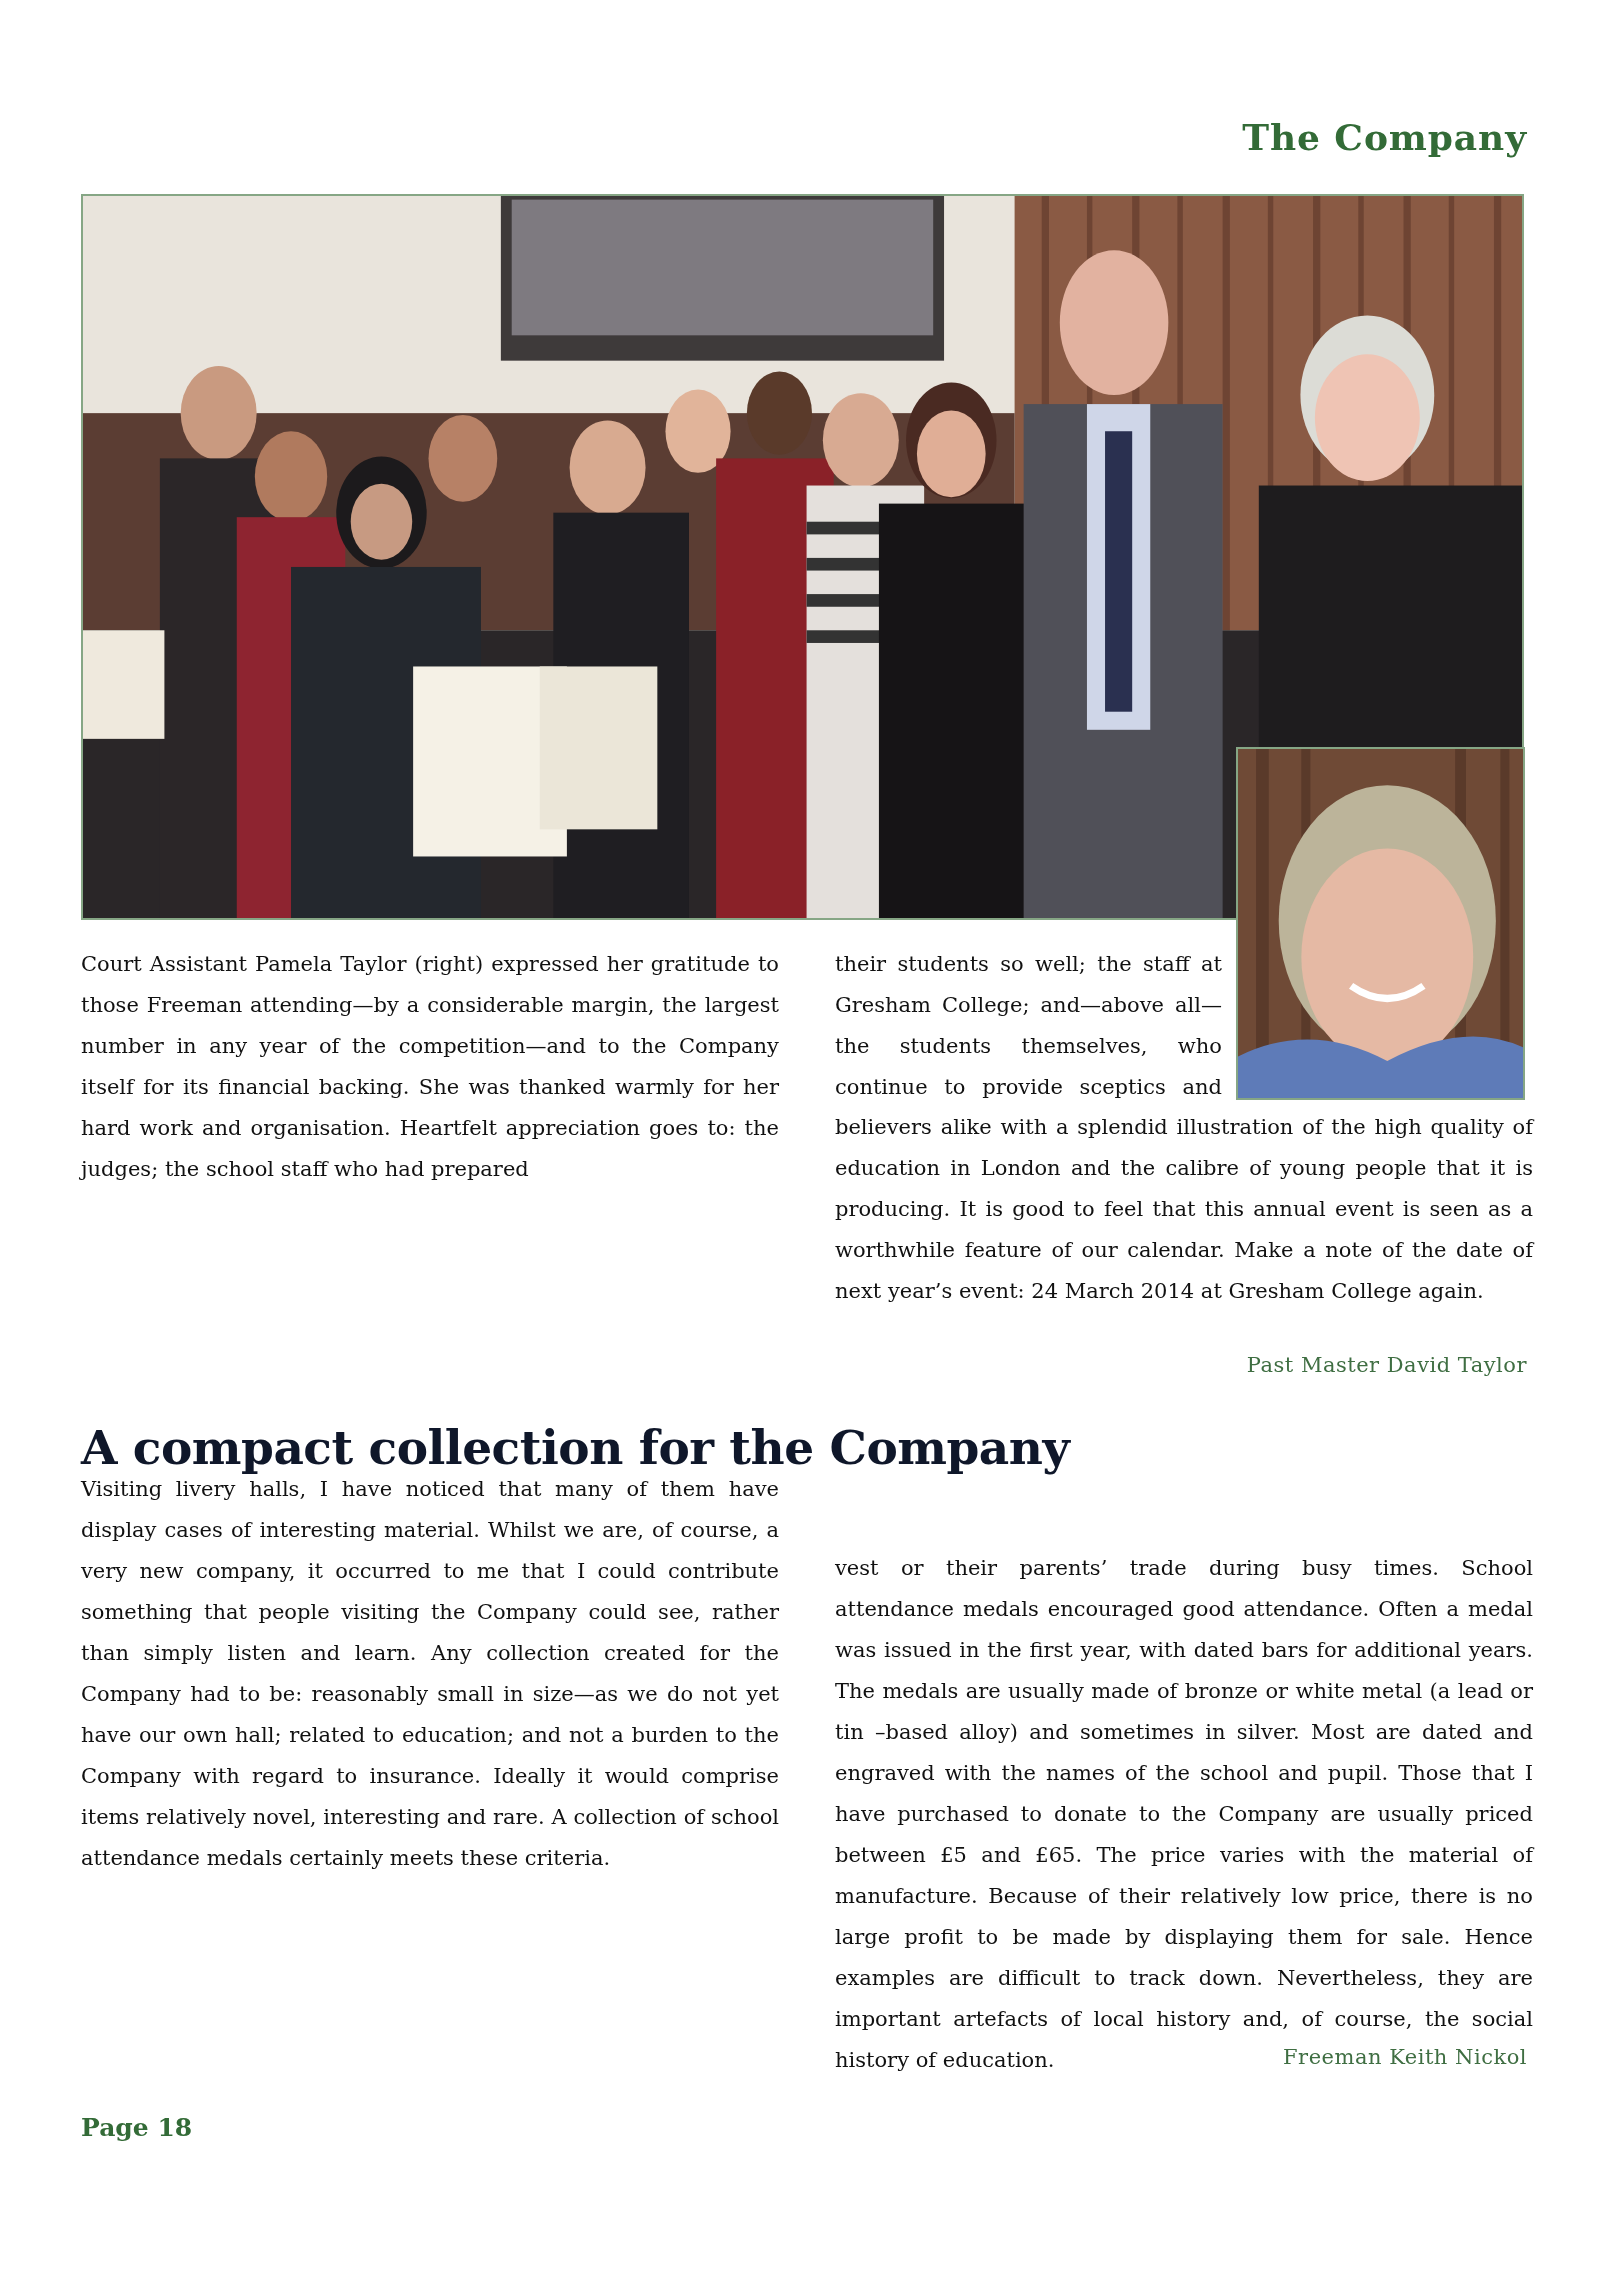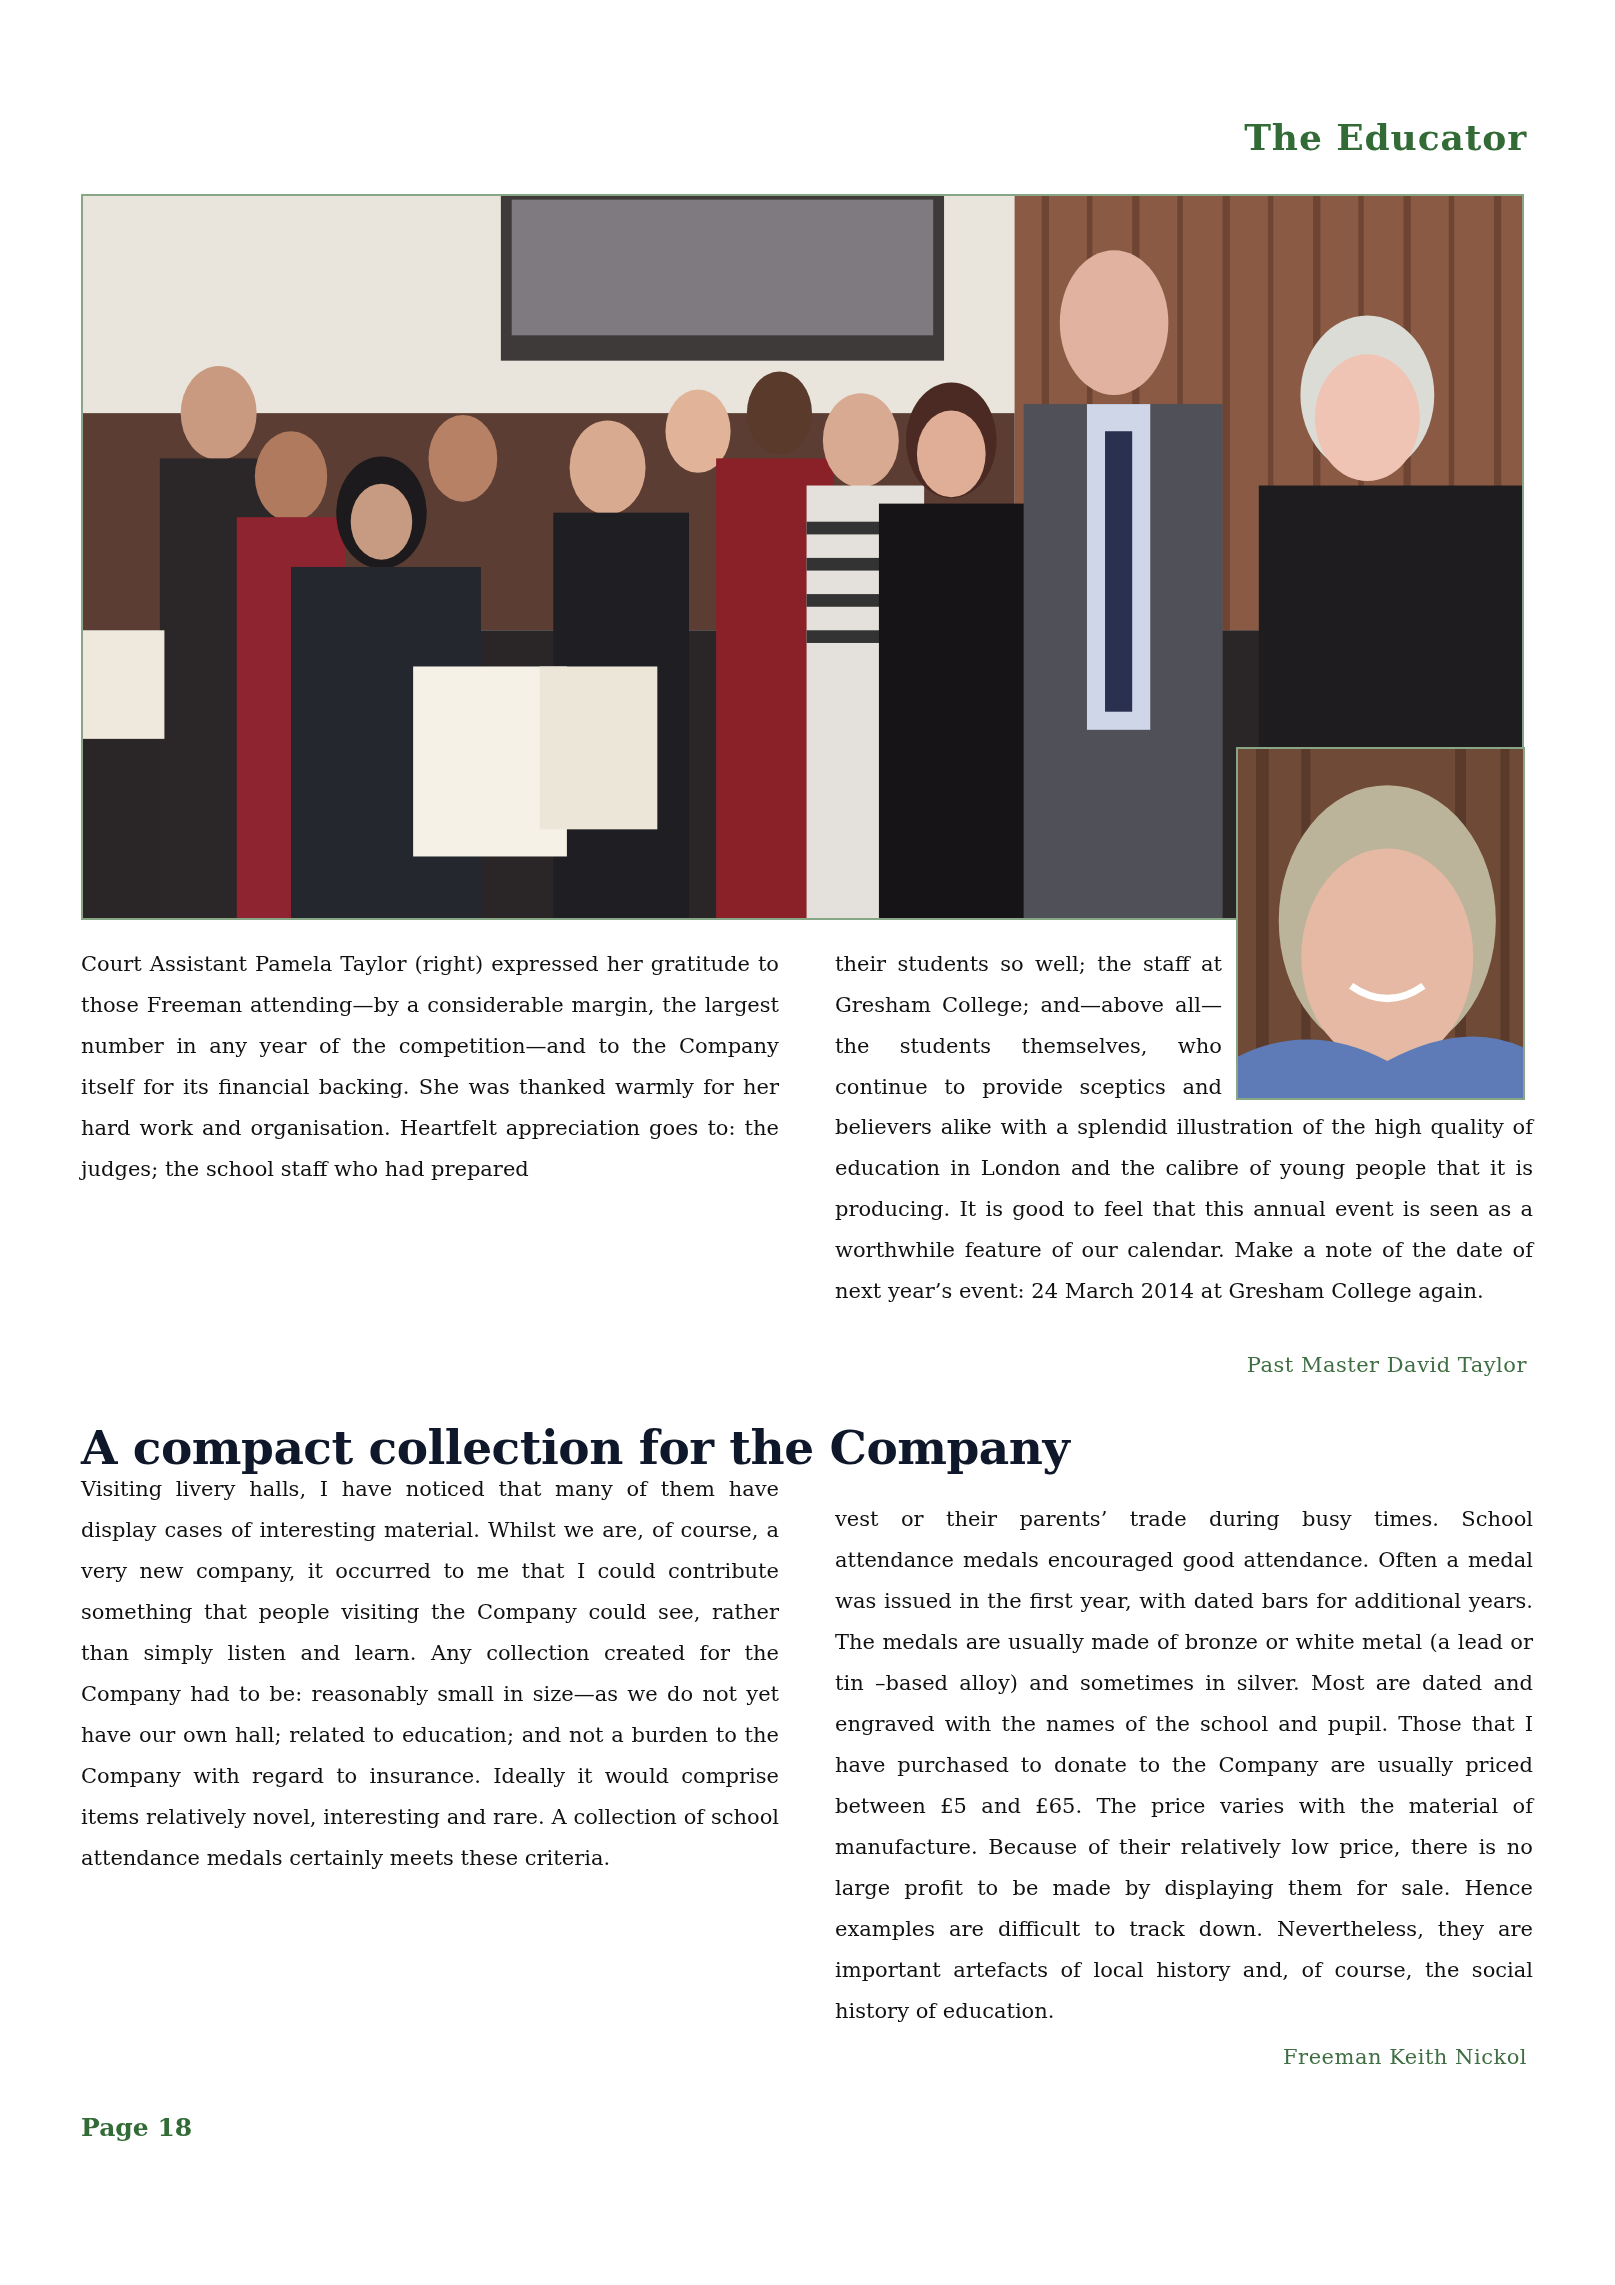--- a/index.html
+++ b/index.html
@@ -18,29 +18,29 @@
     .col p + p { margin-top: 41px; font-style: italic; }
     .col1 { left: 81px; top: 944px; width: 698px; }
     .col2-narrow { left: 835px; top: 944px; width: 387px; }
     .col2-wide { left: 835px; top: 1107px; width: 698px; }
     .byline { position: absolute; right: 89px; font-size: 21px; color: #3f6e42; letter-spacing: 0.5px; }
     .byline1 { top: 1353px; }
     .byline2 { top: 2045px; }
     .headline { position: absolute; left: 81px; top: 1420px; font-size: 47px; font-weight: 900;
                 color: #0f172a; font-family: "DejaVu Serif", serif; letter-spacing: -0.5px; }
     .col3 { left: 81px; top: 1469px; width: 698px; }
-    .col4 { left: 835px; top: 1499px; width: 698px; }
+    .col4 { left: 835px; top: 1548px; width: 698px; }
     .pagenum { position: absolute; left: 81px; top: 2113px; font-size: 25px; font-weight: 900;
                color: #336b37; font-family: "DejaVu Serif", serif; }
     .justify-last { text-align-last: justify; }
   </style>
 </head>
 <body>
 
-<div class="masthead">The Educator</div>
+<div class="masthead">The Company</div>
 
 <div class="photo-main">
   <svg viewBox="0 0 1591 798" preserveAspectRatio="none">
 
     <rect x="0" y="0" width="1591" height="798" fill="#e9e4dc"></rect>
 
     <rect x="1030" y="0" width="561" height="480" fill="#8a5a44"></rect>
     <g fill="#6e4433">
       <rect x="1060" y="0" width="8" height="480"></rect>
         <rect x="1110" y="0" width="6" height="480"></rect>

